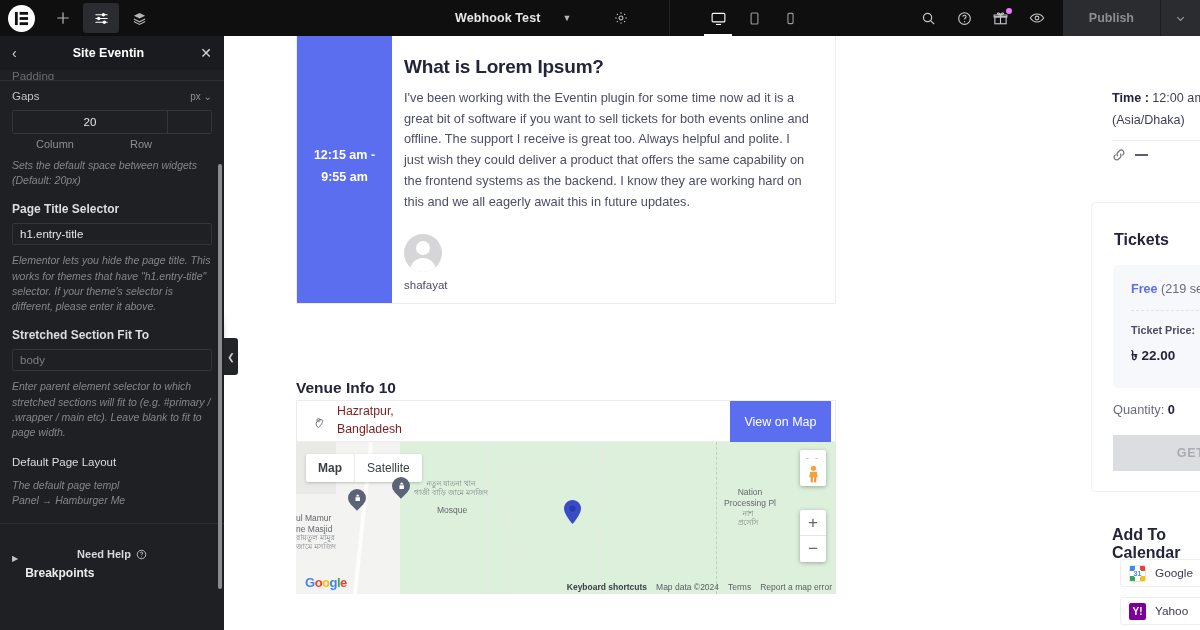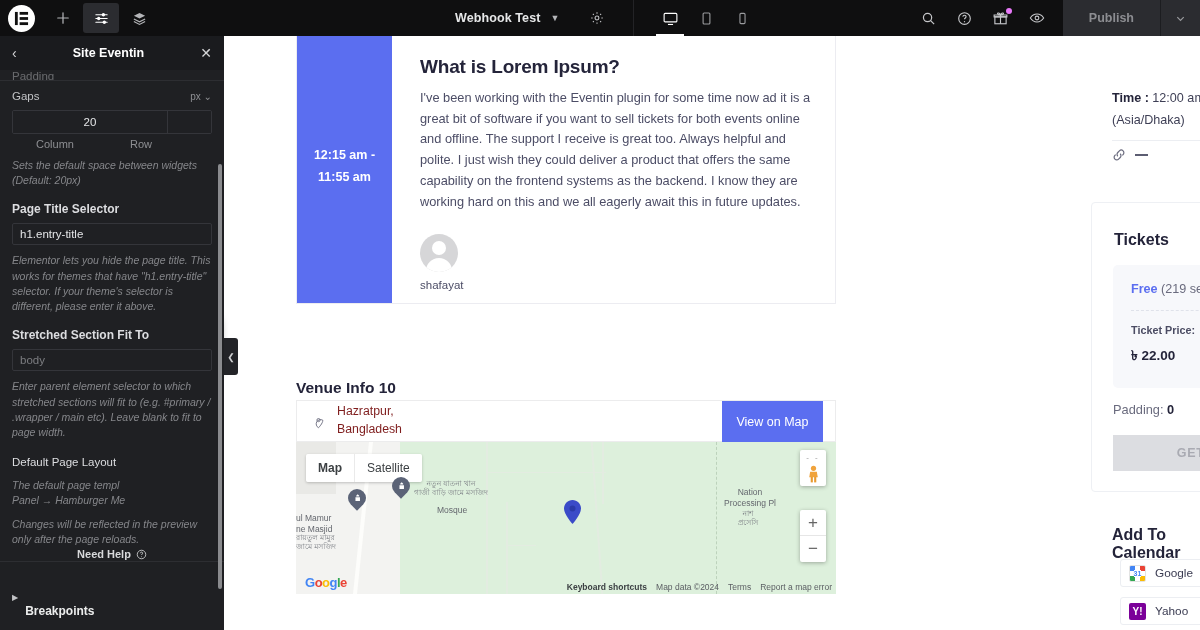--- a/index.html
+++ b/index.html
@@ -21,21 +21,21 @@
     width: 27px; height: 27px; border-radius: 50%; background: #fff;
     display: flex; align-items: center; justify-content: center; margin-right: 8px;
   }
   .tb-btn {
     width: 36px; height: 30px; display: flex; align-items: center; justify-content: center;
     color: #b4b5b8; border-radius: 3px; cursor: pointer;
   }
   .tb-btn.active { background: #2b2c30; color: #fff; }
   .tb-center {
     position: absolute; left: 455px; top: 0; height: 36px;
-    display: flex; align-items: center; gap: 8px;
+    display: flex; align-items: center; gap: 20px;
   }
   .doc-title { color: #e6e7e8; font-size: 12.5px; font-weight: 600; letter-spacing: .1px; }
   .chev-sm { color: #b4b5b8; font-size: 9px; margin-left: 2px; }
   .tb-sep { width: 1px; height: 36px; background: #232326; margin: 0 10px; }
   .device-group { display: flex; align-items: center; height: 36px; }
   .device-btn {
     width: 36px; height: 36px; display: flex; align-items: center; justify-content: center;
     color: #9a9b9e; cursor: pointer; position: relative;
   }
   .device-btn.active { color: #ffffff; }
@@ -162,21 +162,21 @@
   
   .desc-card {
     position: absolute; left: 72px; top: -6px; width: 540px; height: 274px;
     background: #fff; border: 1px solid #ececf1; border-top: none; display: flex;
   }
   .time-strip {
     width: 95px; background: #5b6ef0; color: #fff; flex: 0 0 95px;
     display: flex; align-items: center; justify-content: center;
     font-size: 12.5px; font-weight: 700; line-height: 1.7; text-align: center;
   }
-  .desc-body { flex: 1; padding: 26px 24px 0 28px; }
+  .desc-body { flex: 1; padding: 26px 24px 0 12px; }
   .desc-title { font-size: 19px; font-weight: 700; color: #24243a; letter-spacing: -.2px; }
   .desc-text {
     margin-top: 10px; font-size: 12.8px; line-height: 1.62; color: #4c4d66;
   }
   .avatar-wrap { margin-top: 22px; }
   .avatar {
     width: 38px; height: 38px; border-radius: 50%; background: #d6d6d8;
     overflow: hidden; position: relative;
   }
   .avatar .head { position: absolute; left: 12px; top: 7px; width: 14px; height: 14px; border-radius: 50%; background: #fff; }
@@ -187,21 +187,21 @@
   .venue-title {
     position: absolute; left: 72px; top: 343px; font-size: 15.5px; font-weight: 700; color: #24243a;
   }
   .venue-bar {
     position: absolute; left: 72px; top: 364px; width: 540px; height: 42px;
     background: #fff; border: 1px solid #ececed; display: flex; align-items: center; padding: 0 0 0 14px;
   }
   .pin-icon { color: #6a6b7e; margin-right: 11px; display: flex; align-items: center; }
   .venue-addr { font-size: 12.3px; color: #7f1d1d; line-height: 1.45; }
   .view-map-btn {
-    position: absolute; right: 12px; top: 0; height: 42px; width: 101px;
+    position: absolute; right: 4px; top: 0; height: 42px; width: 101px;
     background: #5b6ef0; color: #fff; font-size: 12.5px; font-weight: 400;
     display: flex; align-items: center; justify-content: center; cursor: pointer;
   }
 
   
   .map {
     position: absolute; left: 72px; top: 406px; width: 540px; height: 152px;
     background: #e8f0e4; overflow: hidden;
   }
   .map-green { position: absolute; inset: 0; background: #ddf0dc; }
@@ -472,21 +472,20 @@
       <div class="hint">Enter parent element selector to which stretched sections will fit to (e.g. #primary / .wrapper / main etc). Leave blank to fit to page width.</div>
     </div>
 
     <div class="select-row">
       <span class="ctrl-label">Default Page Layout</span>
     </div>
     <div class="hint" style="margin-top:10px">
       <span>The default page templ</span><br>
       <span>Panel → Hamburger Me</span>
     </div>
-    <div class="hint" style="margin-top:8px">Changes will be reflected in the preview only after the page reloads.</div>
 
     <div class="breakpoints-sec" style="margin-top:14px">
       <div class="bp-row">
         <span class="bp-arrow">▶</span>
         <span class="bp-label">Breakpoints</span>
       </div>
     </div>
   </div>
 
   <div class="need-help">
@@ -519,21 +518,21 @@
 <div class="collapse-tab">❮</div>
 
 <div class="preview">
   <div class="canvas">
     <div class="preview-strip-left"></div>
 
     <div class="desc-card">
       <div class="time-strip">
         <div>
           <div>12:15 am -</div>
-          <div>11:55 am</div>
+          <div>9:55 am</div>
         </div>
       </div>
       <div class="desc-body">
         <div class="desc-title">What is Lorem Ipsum?</div>
         <div class="desc-text">I've been working with the Eventin plugin for some time now ad it is a great bit of software if you want to sell tickets for both events online and offline. The support I receive is great too. Always helpful and polite. I just wish they could deliver a product that offers the same capability on the frontend systems as the backend. I know they are working hard on this and we all eagerly await this in future updates.</div>
         <div class="avatar-wrap">
           <div class="avatar">
             <span class="head"></span>
               <span class="body"></span>
           </div>
@@ -659,21 +658,21 @@
         <div class="tk-divider"></div>
         <div class="tk-grid">
           <div class="tk-col-price">
             <div class="tk-sub">Ticket Price:</div>
             <div class="tk-price">৳ 22.00</div>
           </div>
 
         </div>
       </div>
       <div class="tk-totals">
-        <span><span>Padding:</span> <b>0</b></span>
+        <span><span>Quantity:</span> <b>0</b></span>
 
       </div>
       <div class="get-tickets">GET TICKETS</div>
     </div>
 
     <div class="calendar-title">Add To Calendar</div>
     <div class="cal-item" style="top:523px">
       <span class="cal-ico gcal">
         <span class="tl"></span>
           <span class="tr"></span>

